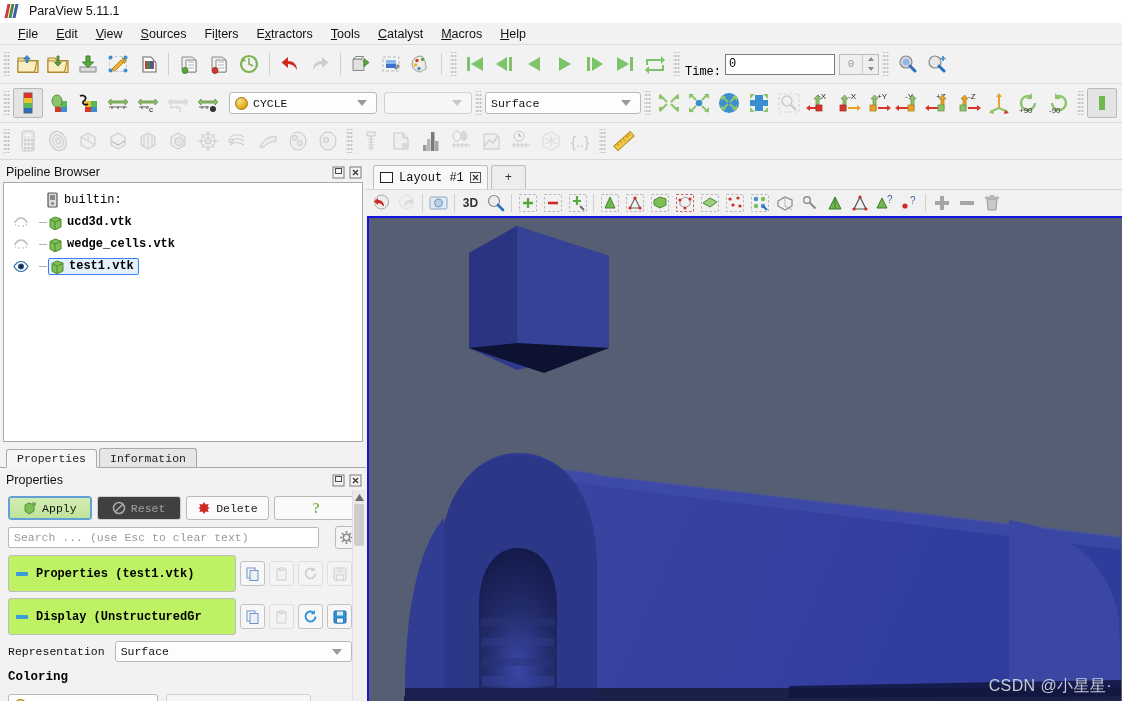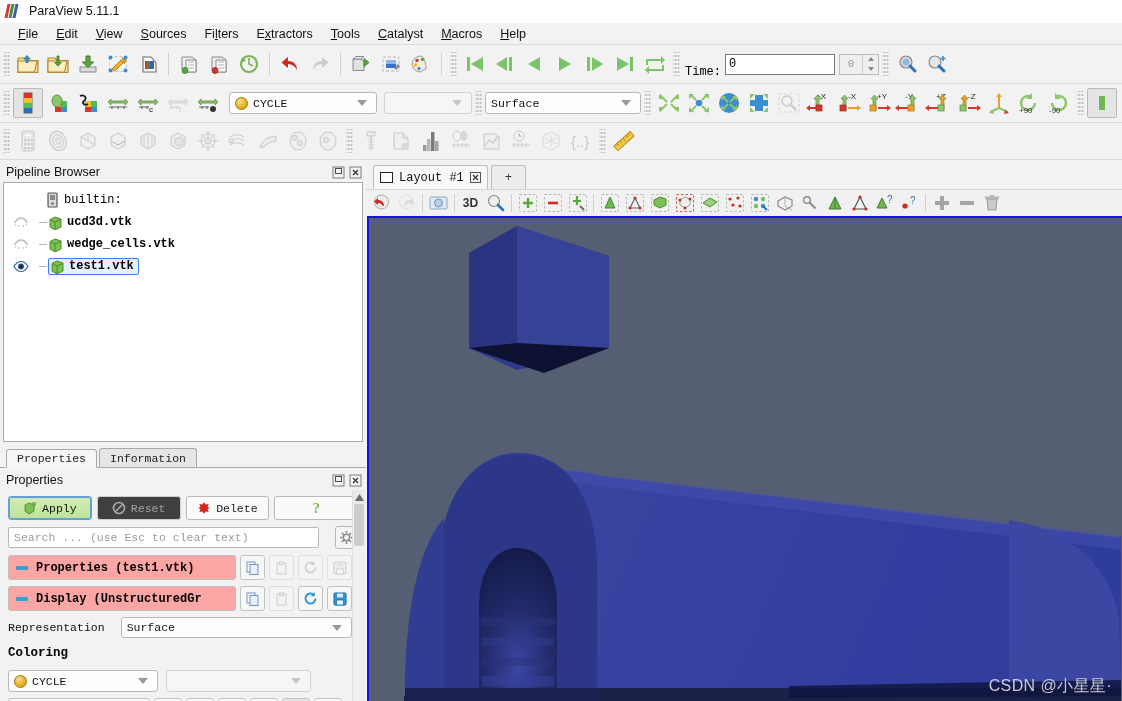--- a/index.html
+++ b/index.html
@@ -151,30 +151,30 @@
   .searchrow { display:flex; gap:16px; padding:6px 8px 0 8px; align-items:center; }
   .search-input {
     flex:1; height:21px; border:1px solid #b9b9b9; background:#fff; border-radius:2px;
     font-family:"Liberation Mono", monospace; font-size:11.5px; color:#9b9b9b;
     padding:0 5px; line-height:19px;
   }
   .gearbtn { width:23px;height:23px;border:1px solid #b9b9b9;border-radius:3px;background:#f4f4f4;display:flex;align-items:center;justify-content:center;}
 
   .sec-row { display:flex; gap:4px; padding:6px 14px 0 8px; align-items:center; }
   .sec-header {
-    flex:1; height:25px; border:1px solid #bdbdbd; border-radius:3px; background:#fca5a5;
+    flex:1; height:37px; border:1px solid #bdbdbd; border-radius:3px; background:#bef264;
     display:flex; align-items:center; padding:0 7px; gap:8px;
     font-family:"Liberation Mono", monospace; font-size:12px; font-weight:bold; color:#000;
     overflow:hidden; white-space:nowrap;
   }
   .minus-box { width:12px;height:4px;background:#3b9ad9;border-radius:1px;flex:0 0 auto; }
   .sbtn { width:25px;height:25px;border:1px solid #c2c2c2;border-radius:3px;background:#f7f7f7;display:flex;align-items:center;justify-content:center;flex:0 0 auto;}
   .sbtn.dis { opacity:.4; }
 
-  .rep-row { display:flex; align-items:center; padding:6px 14px 0 8px; gap:16px; }
+  .rep-row { display:flex; align-items:center; padding:6px 14px 0 8px; gap:10px; }
   .rep-label { font-family:"Liberation Mono", monospace; font-size:11.5px; color:#111; }
   .coloring-head {
     padding:8px 14px 2px 8px; font-family:"Liberation Mono", monospace; font-size:12.5px;
     font-weight:bold; color:#000;
   }
   .coloring-rule { margin:2px 14px 0 8px; height:1px; background:#d4d4d4; }
   .color-row { display:flex; gap:8px; padding:6px 14px 0 8px; }
   .btnstrip { display:flex; gap:4px; padding:6px 14px 0 8px; }
   .stripbtn { width:28px;height:22px;border:1px solid #c2c2c2;border-radius:3px;background:#f8f8f8; }
   .stripbtn.w { width:142px; }

